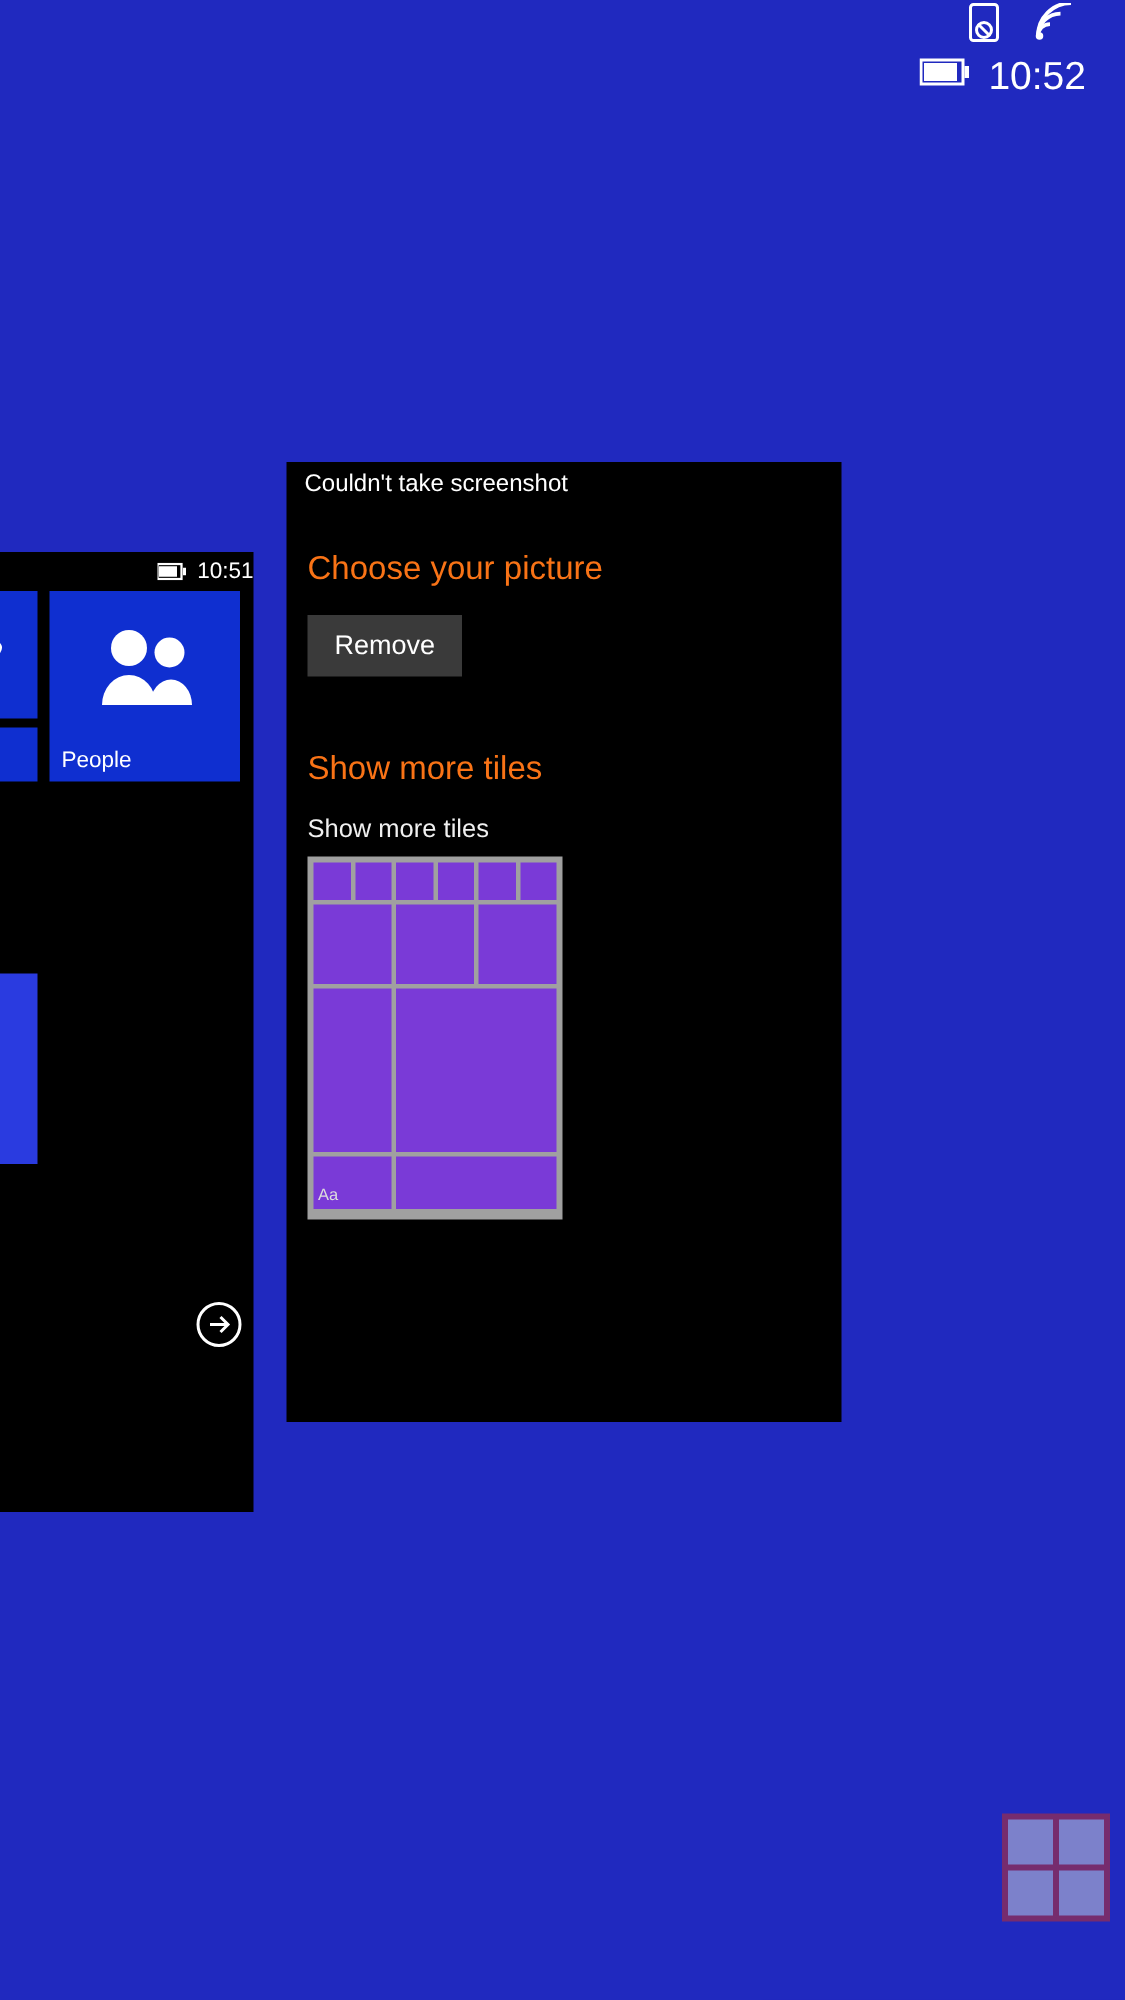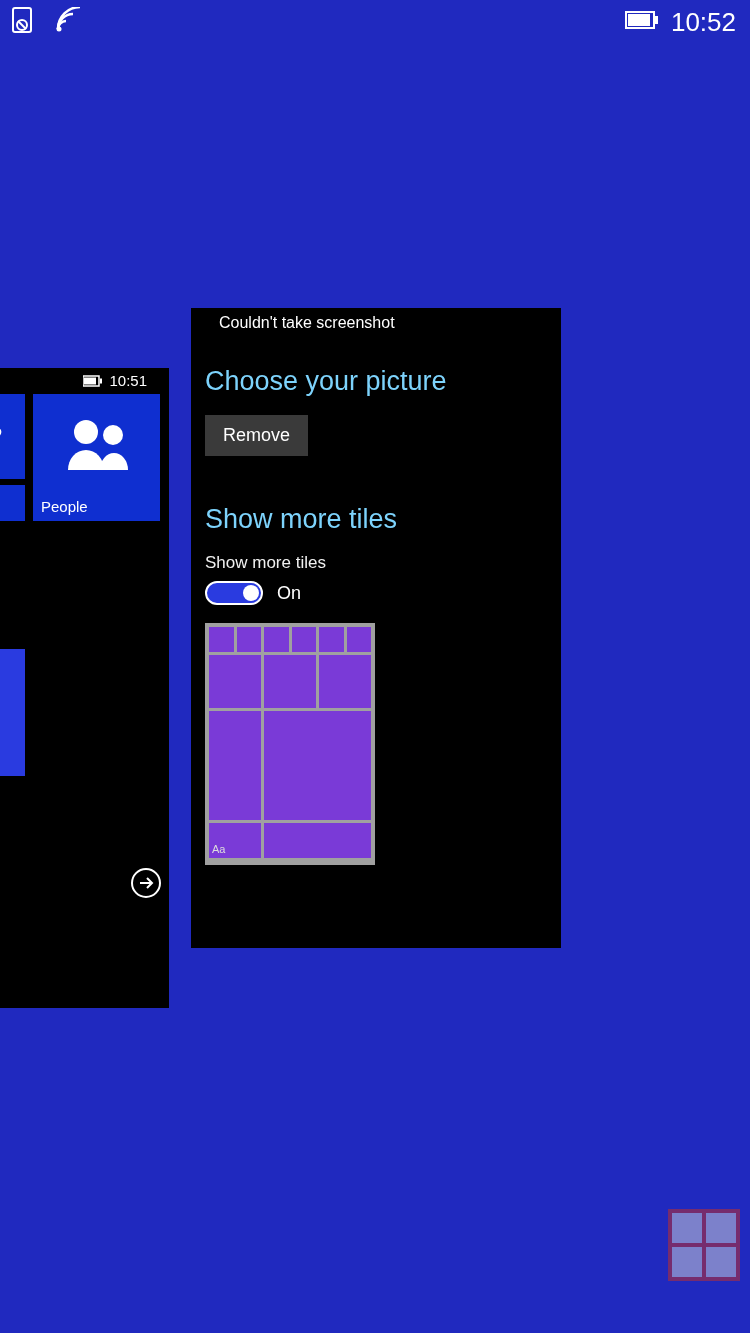--- a/index.html
+++ b/index.html
@@ -9,26 +9,27 @@
     background: #2029bf;
     font-family: "Segoe UI", Arial, sans-serif;
     position: relative;
     overflow: hidden;
     color: #fff;
   }
 
   
   .statusbar {
     position: absolute;
-    top: 0; left: 0; right: 4px;
+    top: 0; left: 0; right: 16px;
     height: 44px;
     display: flex;
-    align-items: center;
+    align-items: flex-end;
     padding: 0 10px;
     color: #fff;
+    flex-direction: column;
   }
   .statusbar .left { display: flex; align-items: center; gap: 20px; }
   .statusbar .right { margin-left: auto; display: flex; align-items: center; gap: 12px; }
   .clock { font-size: 26px; font-weight: 300; letter-spacing: 0px; }
 
   
   .rail {
     position: absolute;
     left: 0;
     top: 308px;
@@ -41,21 +42,21 @@
   .card-start {
     width: 169px;
     height: 640px;
     background: #000;
     position: relative;
     margin-top: 60px; 
     overflow: hidden;
   }
   .mini-status {
     position: absolute;
-    top: 4px; right: 22px;
+    top: 4px; right: 0;
     font-size: 15px;
     display: flex;
     align-items: center;
     gap: 6px;
     color: #fff;
   }
   .tile-ie {
     position: absolute;
     left: -60px; top: 26px;
     width: 85px; height: 85px;
@@ -136,44 +137,44 @@
 
   .card-body {
     background: #000;
     height: 640px;
     position: relative;
     overflow: hidden;
   }
   .toast {
     font-size: 16px;
     color: #fff;
-    padding: 6px 28px 10px;
+    padding: 6px 12px 10px;
   }
   .sect-header {
     background: #3a3a3a;
     height: 44px;
     display:flex;
     align-items:center;
     padding: 0 12px;
     gap: 10px;
   }
   .sect-header .gear { color:#5f74f0; }
   .sect-header .title {
     font-size: 22px;
     font-weight: 300;
     color: #e6e6e6;
     flex: 1;
   }
   .pin-icon { color: #777; }
 
   .content { padding: 14px 14px; }
   .section-h {
-    font-size: 27px;
-    font-weight: 300;
-    color: #7dd3fc;
+    font-size: 22px;
+    font-weight: 300;
+    color: #f97316;
     margin: 10px 0 18px;
   }
   .wp-btn {
     background: #3a3a3a;
     color: #fff;
     border: none;
     padding: 10px 18px;
     font-size: 18px;
     font-weight: 300;
     font-family: inherit;
@@ -321,26 +322,20 @@
     <div class="card-body">
       <div class="toast">Couldn't take screenshot</div>
 
 
       <div class="content">
         <div class="section-h">Choose your picture</div>
         <button class="wp-btn">Remove</button><br>
 
         <div class="section-h" style="margin-top:26px">Show more tiles</div>
         <div class="label-sm">Show more tiles</div>
-        <div class="toggle-row">
-          <div class="toggle">
-              <div class="knob"></div>
-            </div>
-          <span class="toggle-state">On</span>
-        </div>
 
         <div class="preview">
           <div class="prow">
               <div class="pt s"></div>
               <div class="pt s"></div>
               <div class="pt s"></div>
               <div class="pt s"></div>
               <div class="pt s"></div>
               <div class="pt s"></div>
             </div>

